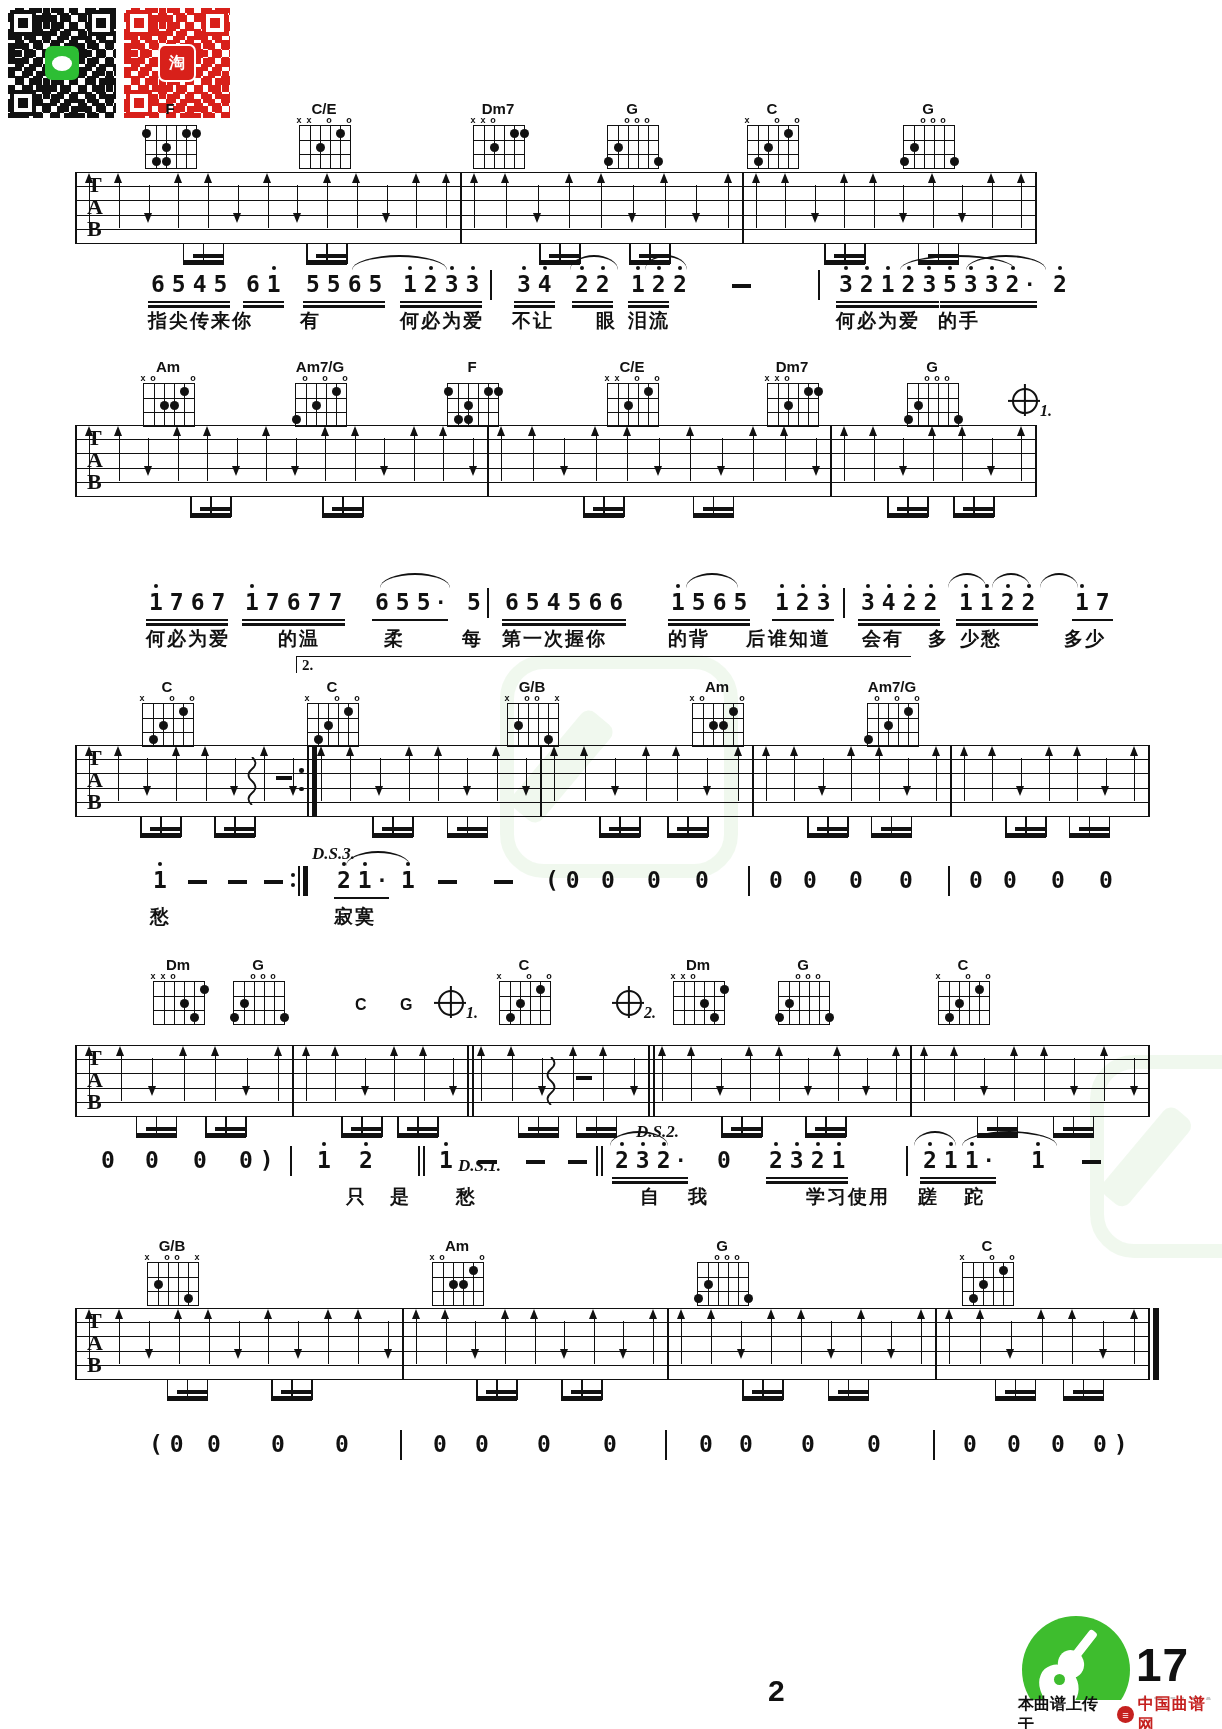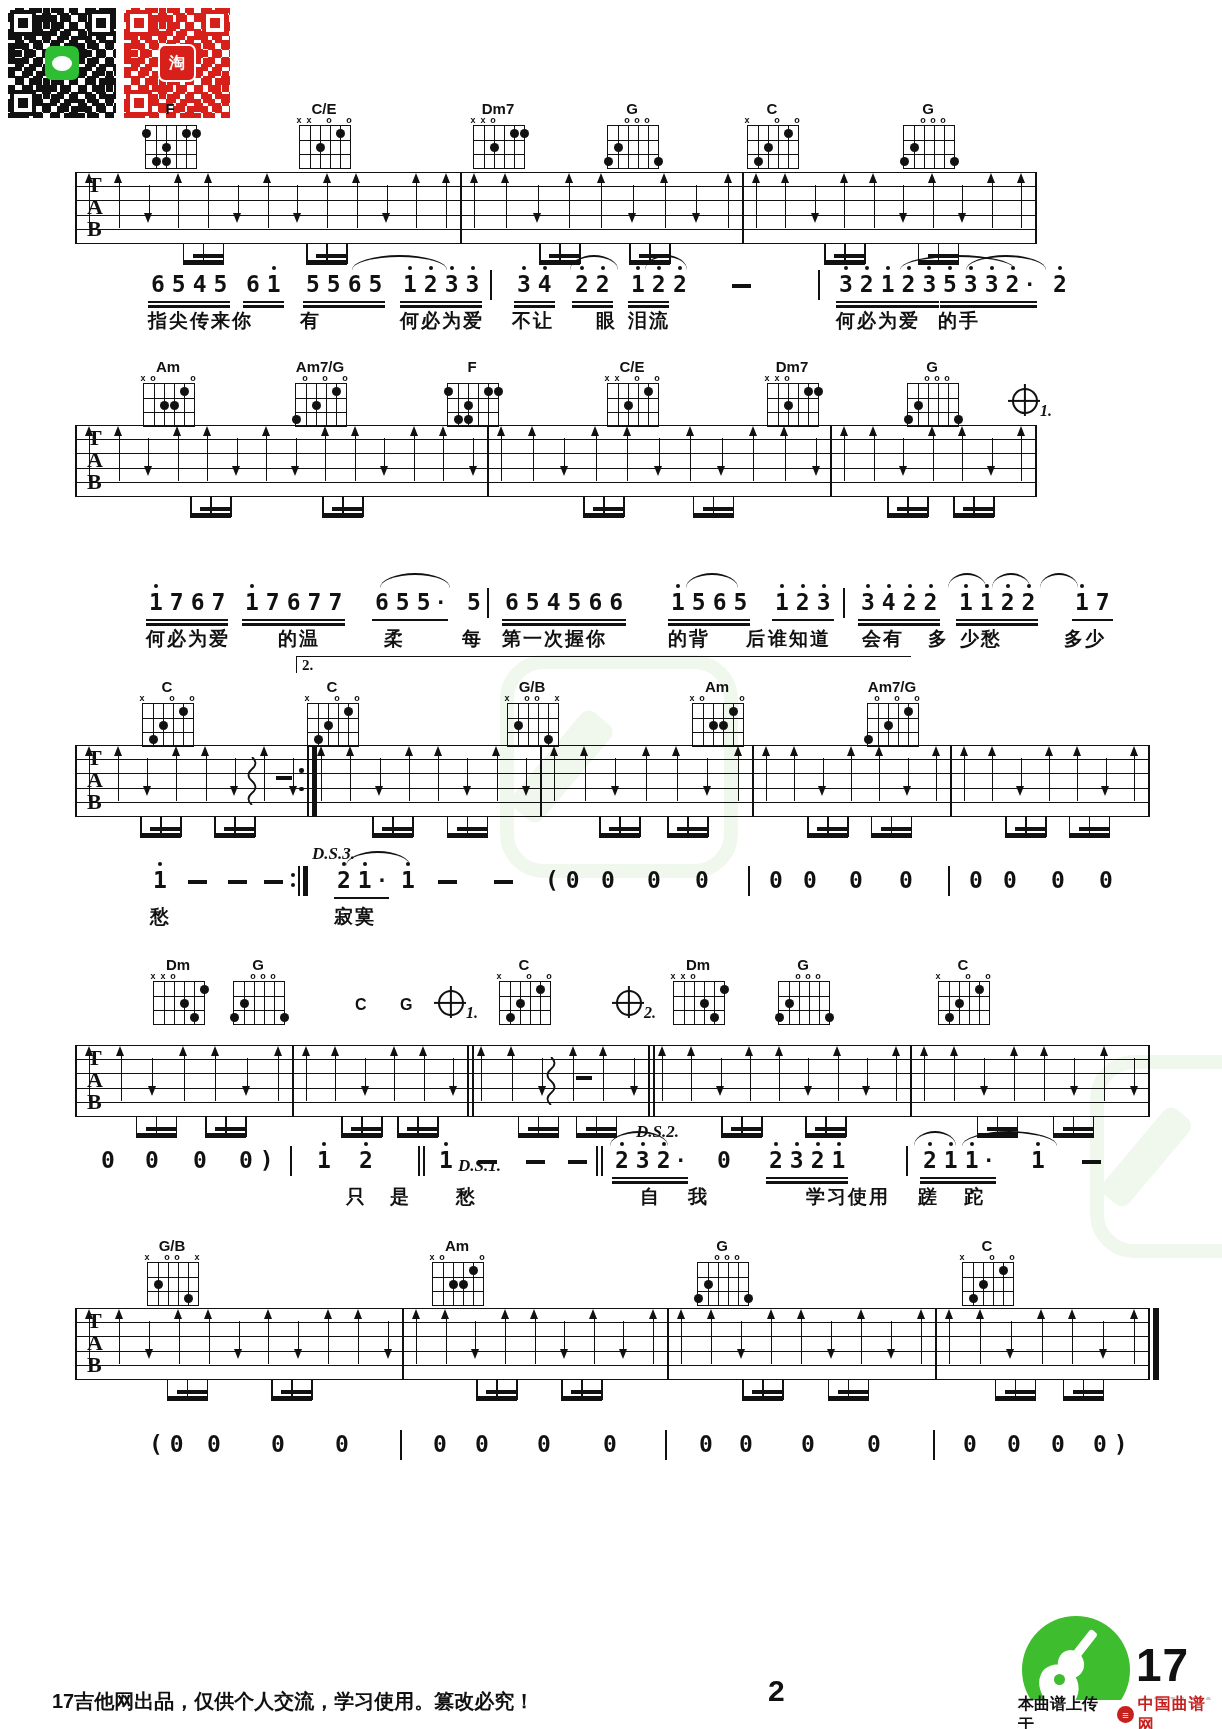--- a/index.html
+++ b/index.html
@@ -1387,21 +1387,20 @@
       </div>
       <div class="ngroup" style="left: 1048px; top: 1432px;">
         <div class="nn">0</div>
       </div>
       <div class="ngroup" style="left: 1090px; top: 1432px;">
         <div class="nn">0</div>
         <div class="npar">)</div>
       </div>
     </div>
 
-  <div class="abs ft-left">17吉他网出品，仅供个人交流，学习使用。篡改必究！</div>
   <div class="abs ft-page">2</div>
   <div class="abs logo-circle">
     <span class="gtr-neck"></span>
     <span class="gtr-body"></span>
     <span class="gtr-body2"></span>
     <span class="gtr-hole"></span>
   </div>
   <div class="abs ft-brand">17吉他</div>
   <div class="abs ft-domain">17JITA.COM</div>
   <div class="abs ft-bar">

